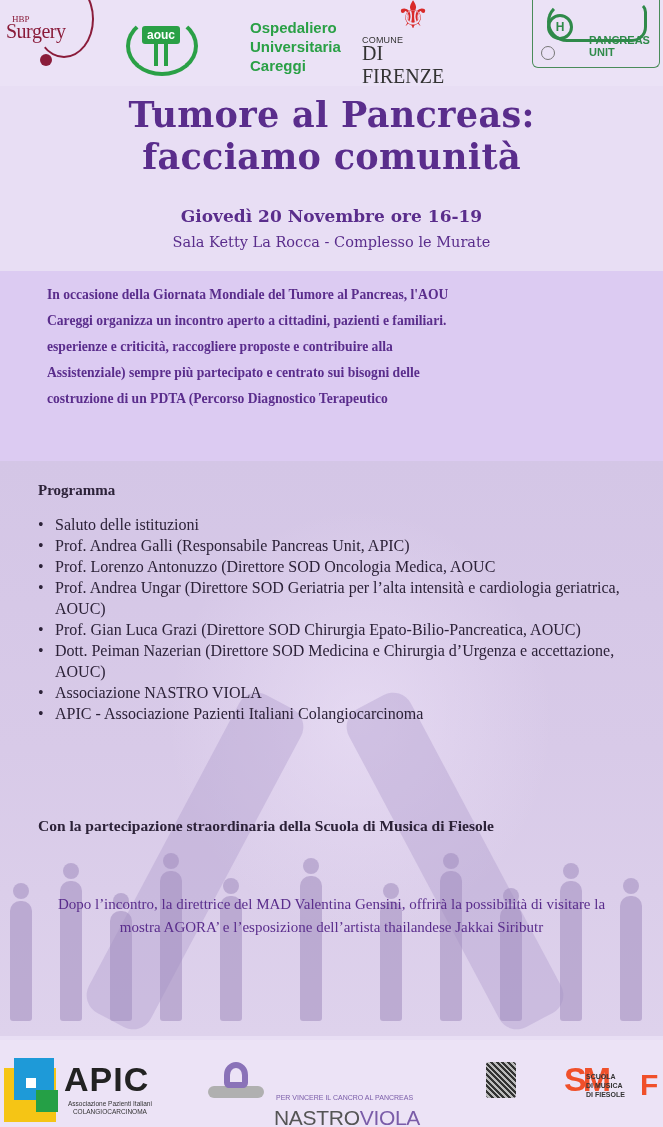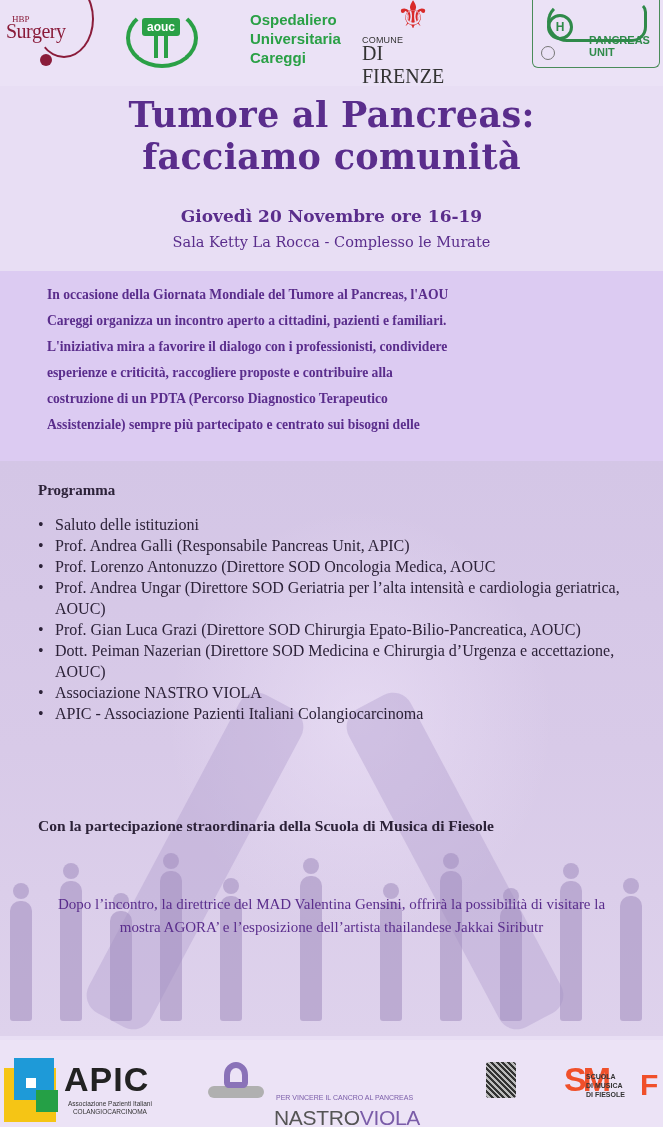--- a/index.html
+++ b/index.html
@@ -18,21 +18,21 @@
   .logo { position: absolute; }
   .hbp { left: 4px; top: 0; width: 90px; height: 70px; }
   .hbp .ring {
     position: absolute; left: 30px; top: -20px; width: 60px; height: 78px;
     border: 2px solid #8a1c3a; border-radius: 50%; border-left-color: transparent;
   }
   .hbp .t1 { position: absolute; left: 8px; top: 14px; font: 9px "Liberation Serif", serif; color: #8a1c3a; }
   .hbp .t2 { position: absolute; left: 2px; top: 20px; font: 20px "Liberation Serif", serif; color: #8a1c3a; letter-spacing: -0.5px; }
   .hbp .mark { position: absolute; left: 36px; top: 54px; width: 12px; height: 12px; border-radius: 50%; background: #8a1c3a; }
 
-  .aouc { left: 126px; top: 8px; width: 190px; height: 62px; }
+  .aouc { left: 126px; top: 16px; width: 190px; height: 62px; }
   .aouc .circle {
     position: absolute; left: 0; top: 0; width: 72px; height: 60px;
     border: 4px solid #2aa046; border-radius: 50%; border-top-color: transparent;
   }
   .aouc .badge {
     position: absolute; left: 16px; top: 10px; width: 38px; height: 18px;
     background: #2aa046; color: #fff; font: bold 12px "Liberation Sans", sans-serif;
     text-align: center; line-height: 18px; border-radius: 3px;
   }
   .aouc .h { position: absolute; left: 28px; top: 26px; width: 14px; height: 24px; border-left: 4px solid #2aa046; border-right: 4px solid #2aa046; }
@@ -182,24 +182,23 @@
   <div>Tumore al Pancreas:</div>
   <div>facciamo comunità</div>
 </div>
 <div class="date">Giovedì 20 Novembre  ore 16-19</div>
 <div class="venue">Sala Ketty La Rocca - Complesso le Murate</div>
 
 <div class="intro-band"></div>
 <div class="intro-text">
   <div>In occasione della Giornata Mondiale del Tumore al Pancreas, l'AOU</div>
   <div>Careggi organizza un incontro aperto a cittadini, pazienti e familiari.</div>
-  <div>L'iniziativa mira a favorire il dialogo con i professionisti, condividere</div>
   <div>esperienze e criticità, raccogliere proposte e contribuire alla</div>
+  <div>Assistenziale) sempre più partecipato e centrato sui bisogni delle</div>
   <div>costruzione di un PDTA (Percorso Diagnostico Terapeutico</div>
-  <div>Assistenziale) sempre più partecipato e centrato sui bisogni delle</div>
 </div>
 
 <div class="program-bg">
   <div class="deco-ribbon"></div>
   <div class="deco-x1"></div>
   <div class="deco-x2"></div>
   <div class="deco-people">
     <div class="person" style="left:10px;height:120px;"></div>
     <div class="person" style="left:60px;height:140px;"></div>
     <div class="person" style="left:110px;height:110px;"></div>

